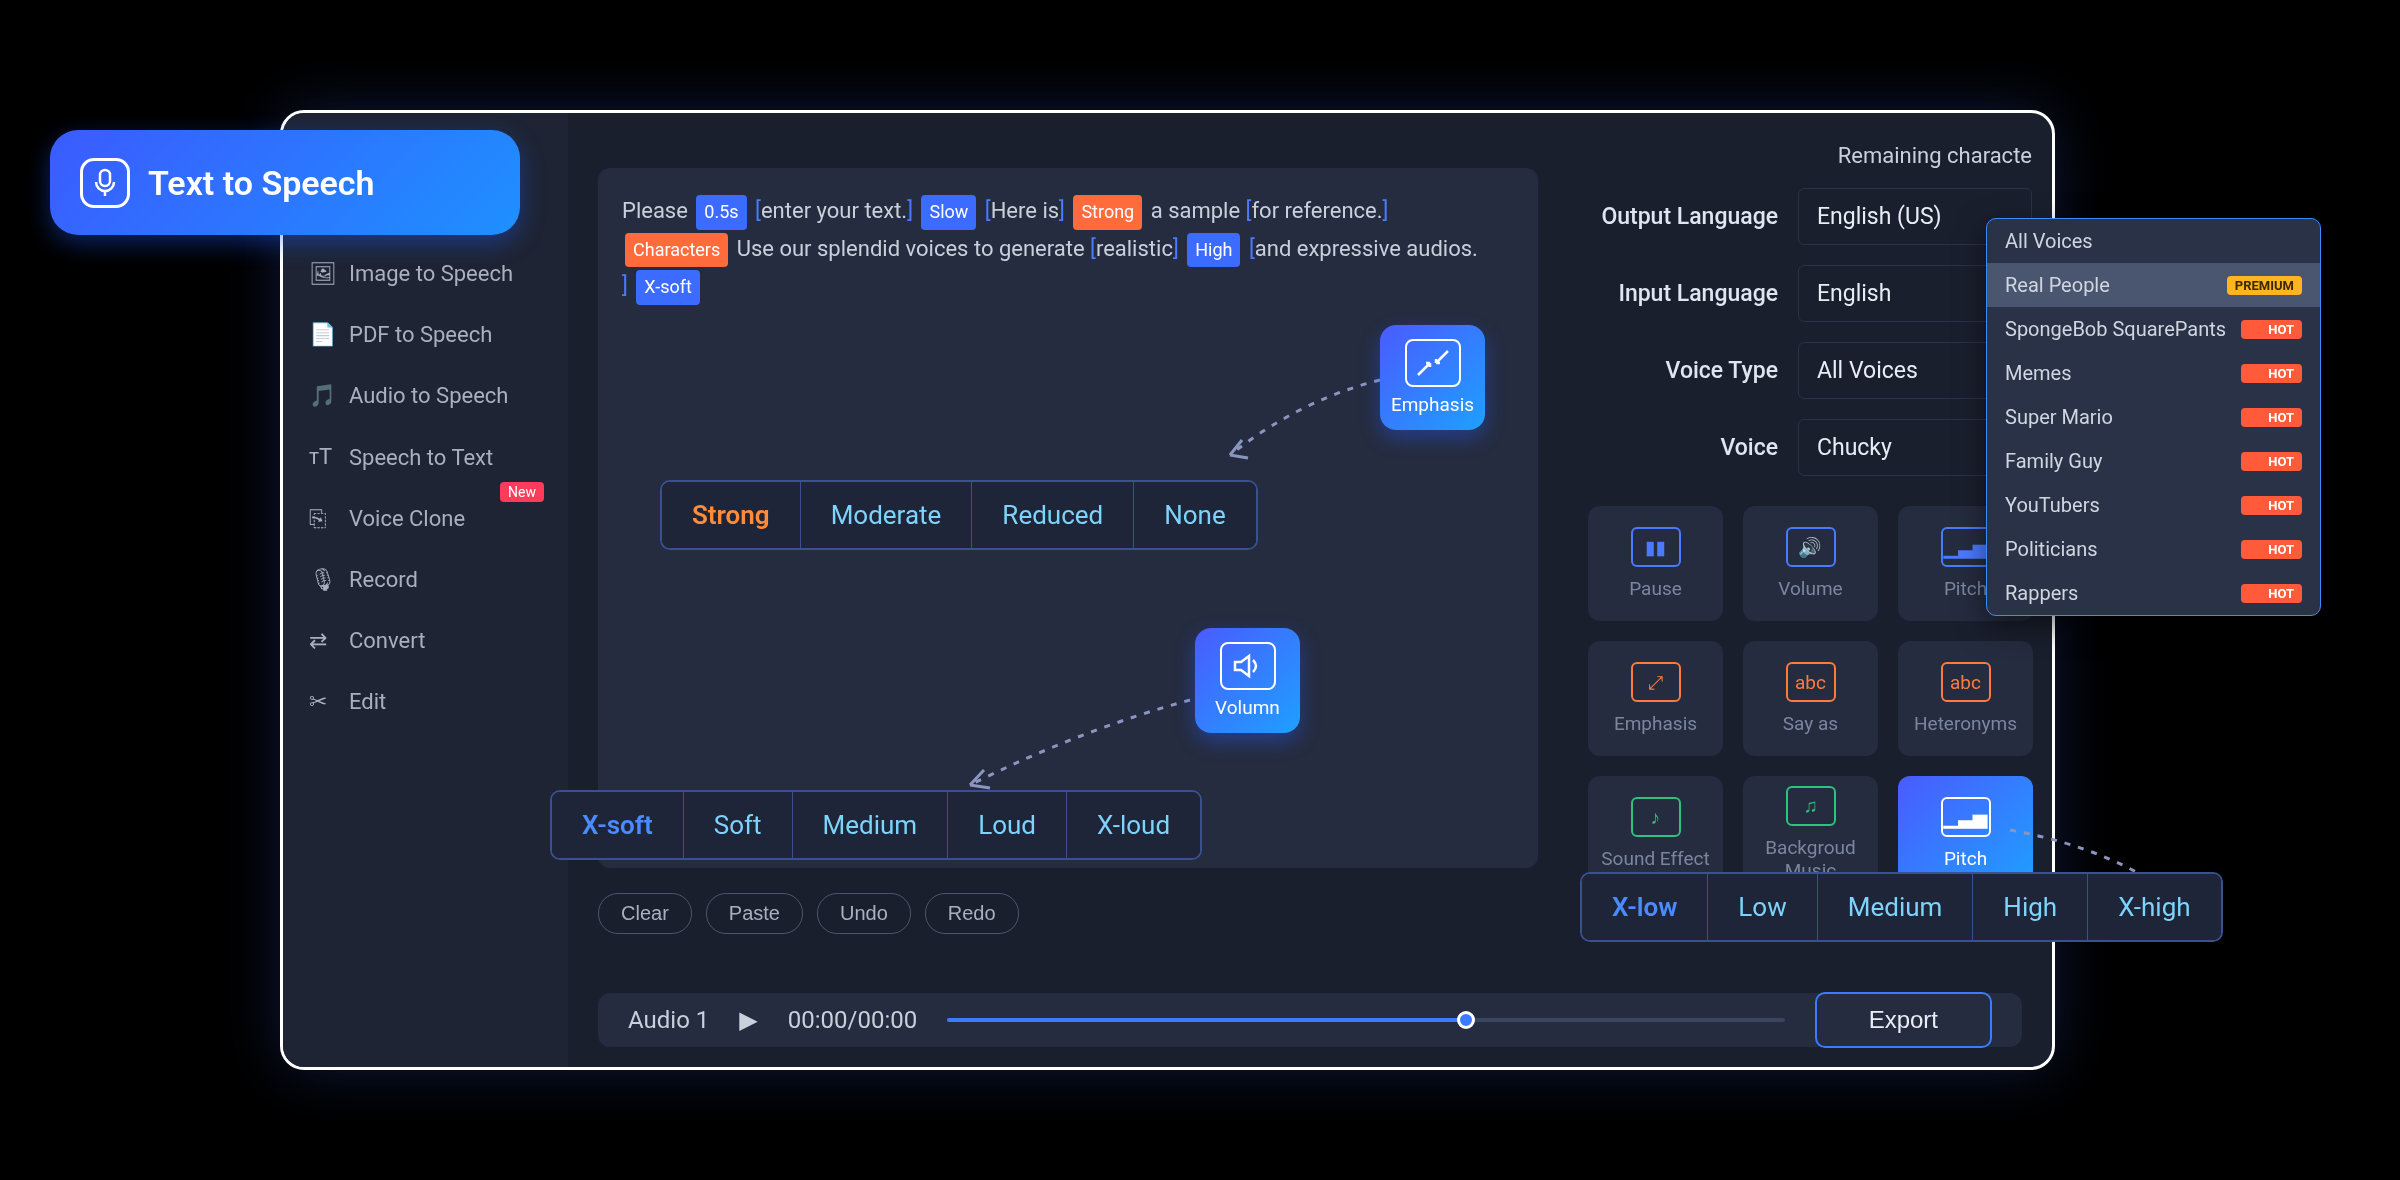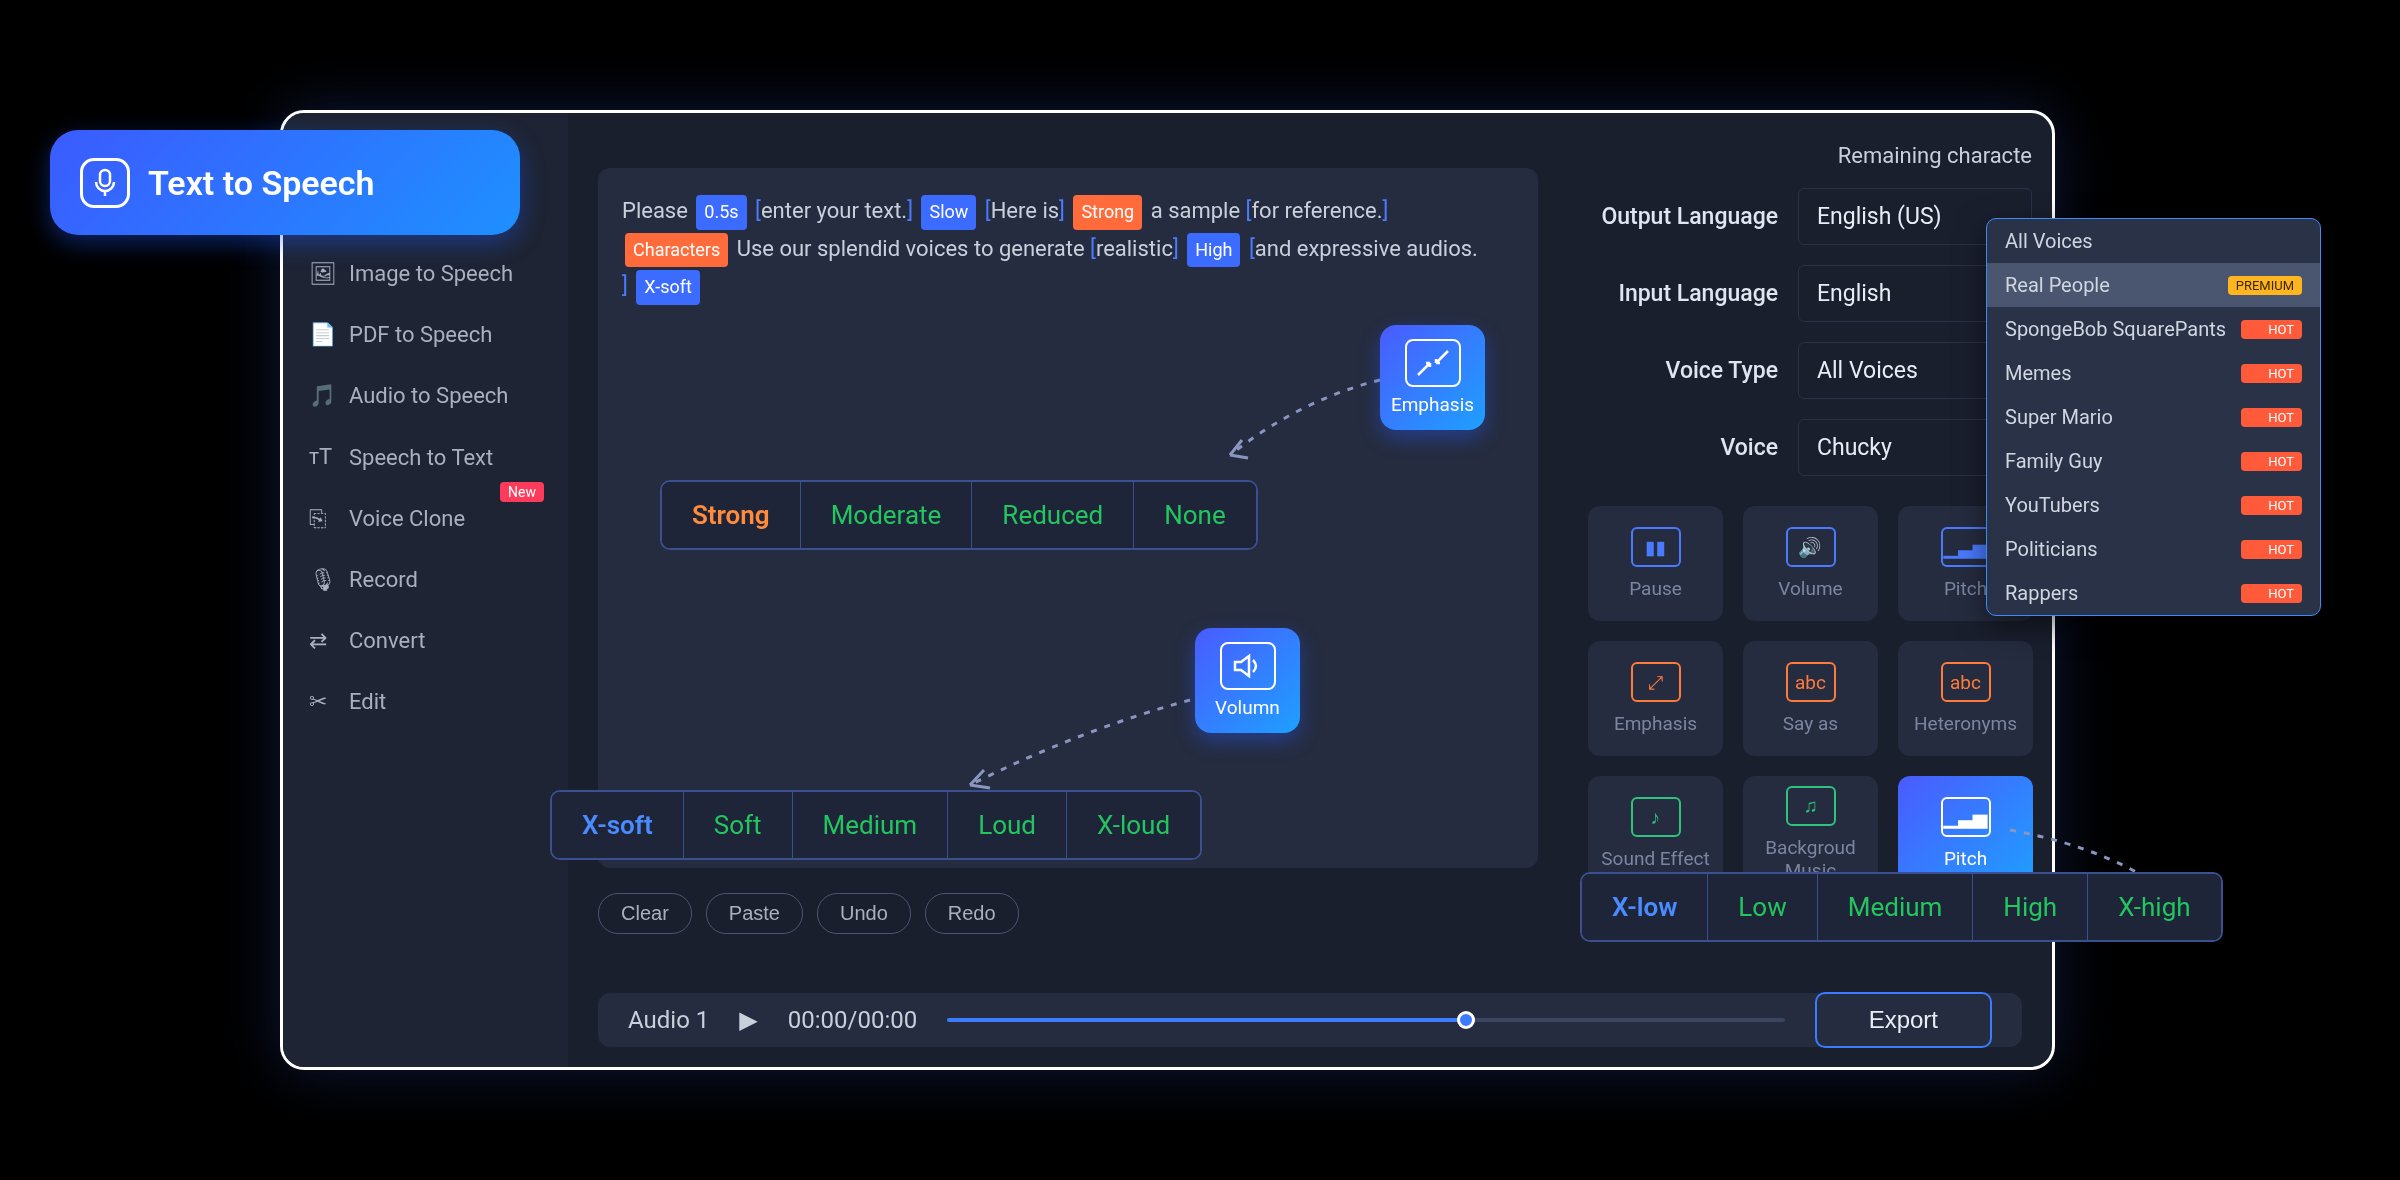--- a/index.html
+++ b/index.html
@@ -224,21 +224,21 @@
 .option-row {
   display:flex;
   border: 2px solid #3a5090;
   border-radius: 10px;
   overflow:hidden;
   background: #1a1f2e;
 }
 .option-cell {
   padding: 18px 30px;
   font-size: 26px;
-  color: #22c55e;
+  color: #7dd3fc;
   border-right: 1.5px solid #3a5090;
   cursor:pointer;
   background: #1e2538;
 }
 .option-cell:last-child { border-right:none; }
 .option-cell.sel-orange { color:#ff8b3b; font-weight:600; }
 .option-cell.sel-blue { color:#4a8bff; font-weight:600; }
 .dropdown-panel {
   position: absolute;
   z-index: 30;
@@ -252,21 +252,21 @@
 .dd-item {
   display:flex;
   align-items:center;
   justify-content: space-between;
   padding: 10px 18px;
   font-size: 20px;
   color:#d0d6e0;
   cursor:pointer;
 }
 .dd-item.selected { background: #4a5670; gap: 19px; }
-.dd-badge { font-size:13px; padding:2px 8px; border-radius:4px; font-weight:400; }
+.dd-badge { font-size:13px; padding:2px 8px; border-radius:4px; font-weight:700; }
 .dd-badge.premium { background:#ffb520; color:#3a2800; }
 .dd-badge.hot { background:#ff5b3b; color:#fff;padding-left:27px; }
 </style>
 </head>
 <body>
 
 <div class="tts-badge">
   <span class="mic-icon">
     <svg width="26" height="30" viewBox="0 0 26 30" fill="none" stroke="#fff" stroke-width="2.5">
       <rect x="8" y="2" width="10" height="16" rx="5"></rect>

